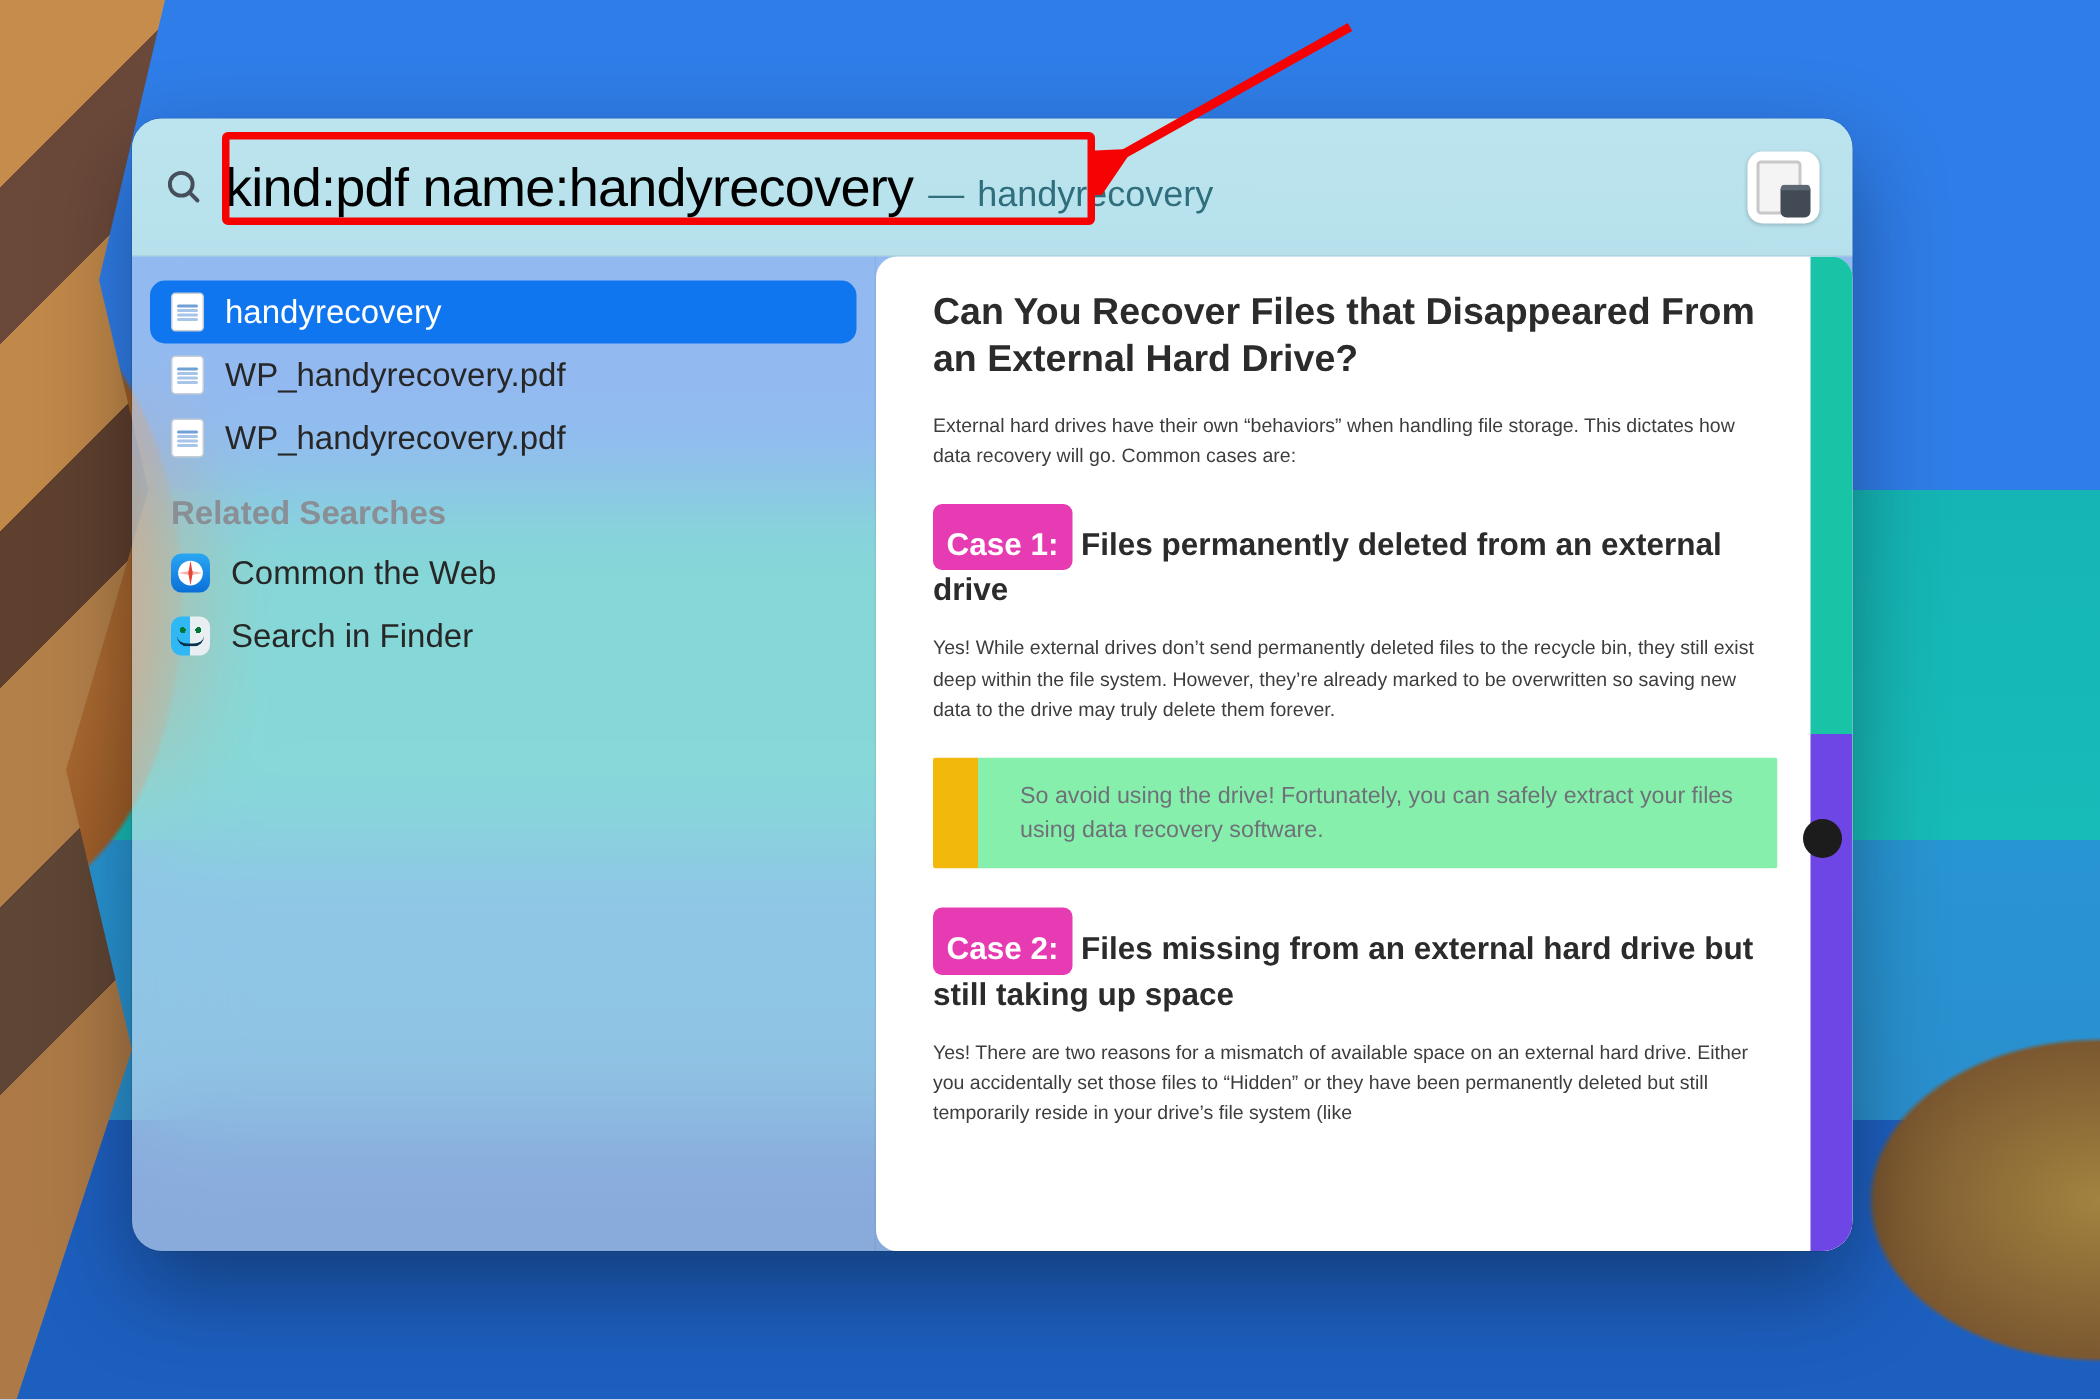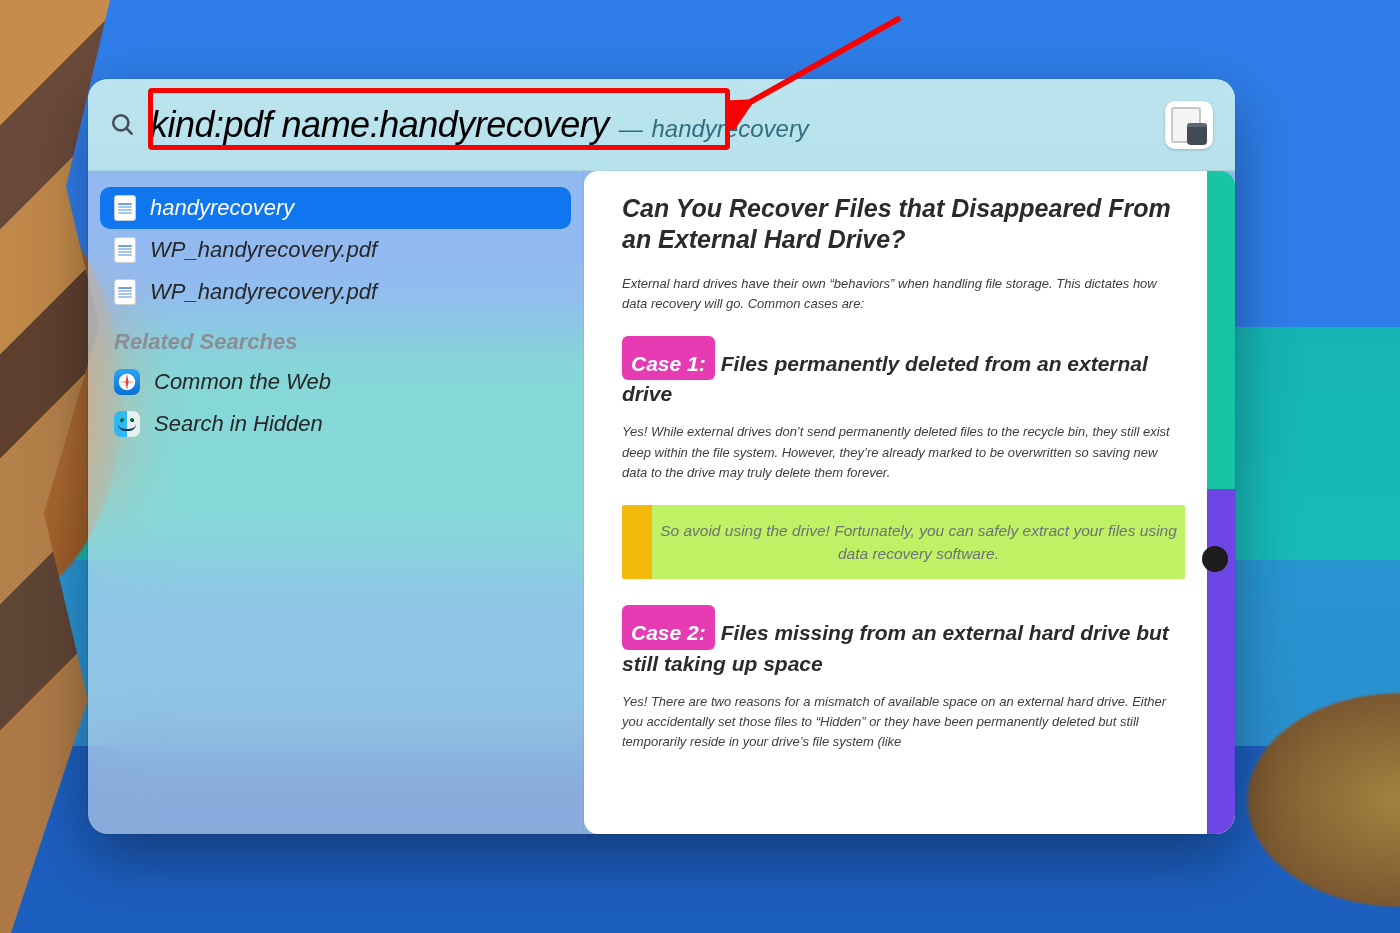--- a/index.html
+++ b/index.html
@@ -15,21 +15,21 @@
     position:absolute; left:0; top:0; width:110px; height:933px;
     background: linear-gradient(135deg,#c58c4c 0 12%,#6b493a 12% 22%,#c08849 22% 34%,#5f402f 34% 44%,#b4804a 44% 58%,#5f4535 58% 70%,#ad7a47 70% 100%);
     clip-path: polygon(0 0, 100% 0, 60% 20%, 90% 35%, 40% 55%, 80% 75%, 10% 100%, 0 100%);
   }
   .spotlight {
     position: absolute; left: 88px; top: 79px; width: 1147px; height: 755px;
     border-radius: 20px; overflow: hidden;
     background: rgba(245,247,250,0.5);
     backdrop-filter: blur(30px);
     box-shadow: 0 25px 60px rgba(0,0,0,0.35), 0 0 0 .5px rgba(0,0,0,0.15);
-    display: flex; flex-direction: column; font-style: italic;
+    display: flex; flex-direction: column;
   }
   .searchbar {
     height: 92px; display:flex; align-items:center; padding: 0 22px;
     background: linear-gradient(#bce4ee,#b6e1ec);
     border-bottom: 1px solid rgba(0,0,0,0.08);
     position: relative;
   }
   .mag { width:26px; height:26px; flex:0 0 auto; margin-right:14px; color:#47505a;}
   .mag svg{width:100%;height:100%;display:block;}
   .query-wrap { display:flex; align-items:baseline; flex:1; min-width:0;}
@@ -63,21 +63,21 @@
   .preview { flex:1; background:#fff; position:relative; overflow:hidden;border-radius:14px;}
   .preview-stripe{position:absolute;top:0;bottom:0;right:0;width:28px;background:linear-gradient(#18c3a6 0 48%, #6e46e6 48% 100%);}  
   .preview-dot{position:absolute;right:7px;top:375px;width:26px;height:26px;border-radius:50%;background:#1c1c1c;}
   .doc{padding:22px 50px 0 38px; color:#2b2b2b;}
   .doc h2{font-size:25px;font-weight:700;line-height:1.25;margin-bottom:18px;}
   .doc p{font-size:13px;line-height:1.55;color:#3d3d3d;margin-bottom:22px;}
   .doc .case-title{font-size:21px;font-weight:700;line-height:1.35;margin-bottom:14px;}
   .case-badge{display:inline-block;background:#e63bb2;color:#ffffff;border-radius:6px;padding:14px 9px 2px;font-weight:700;font-size:21px;margin-right:6px;}
   .tip{display:flex;margin:22px 0 26px;border-radius:2px;overflow:hidden;}
   .tip-bar{width:30px;background:#f2b90c;flex:0 0 auto;}
-  .tip-text{flex:1;background:#bef264;padding:14px 2px;font-size:15.5px;color:#6e7278;line-height:1.5;text-align:center;}
+  .tip-text{flex:1;background:#86efac;padding:14px 28px;font-size:15.5px;color:#6e7278;line-height:1.5;}
 </style>
 </head>
 <body>
 
 <div class="desktop">
   <div class="cliff-left"></div>
 
   <div class="spotlight">
     <div class="searchbar">
       <span class="mag">
@@ -114,21 +114,21 @@
             <svg viewBox="0 0 24 24">
                 <circle cx="12" cy="12" r="11" fill="#fff"></circle>
                 <path d="M12 1 L14 12 L12 23 L10 12 Z" fill="#e64537"></path>
                 <path d="M1 12 L12 10 L23 12 L12 14 Z" fill="#e64537" opacity=".4"></path>
               </svg>
           </span>
           <span>Common the Web</span>
         </div>
         <div class="action">
           <span class="circle-icon finder"></span>
-          <span>Search in Hidden</span>
+          <span>Search in Finder</span>
         </div>
       </div>
 
       <div class="preview">
         <div class="preview-stripe"></div>
         <div class="preview-dot"></div>
         <div class="doc">
           <h2>Can You Recover Files that Disappeared From an External Hard Drive?</h2>
           <p>External hard drives have their own “behaviors” when handling file storage. This dictates how data recovery will go. Common cases are:</p>
           <div class="case-title">

